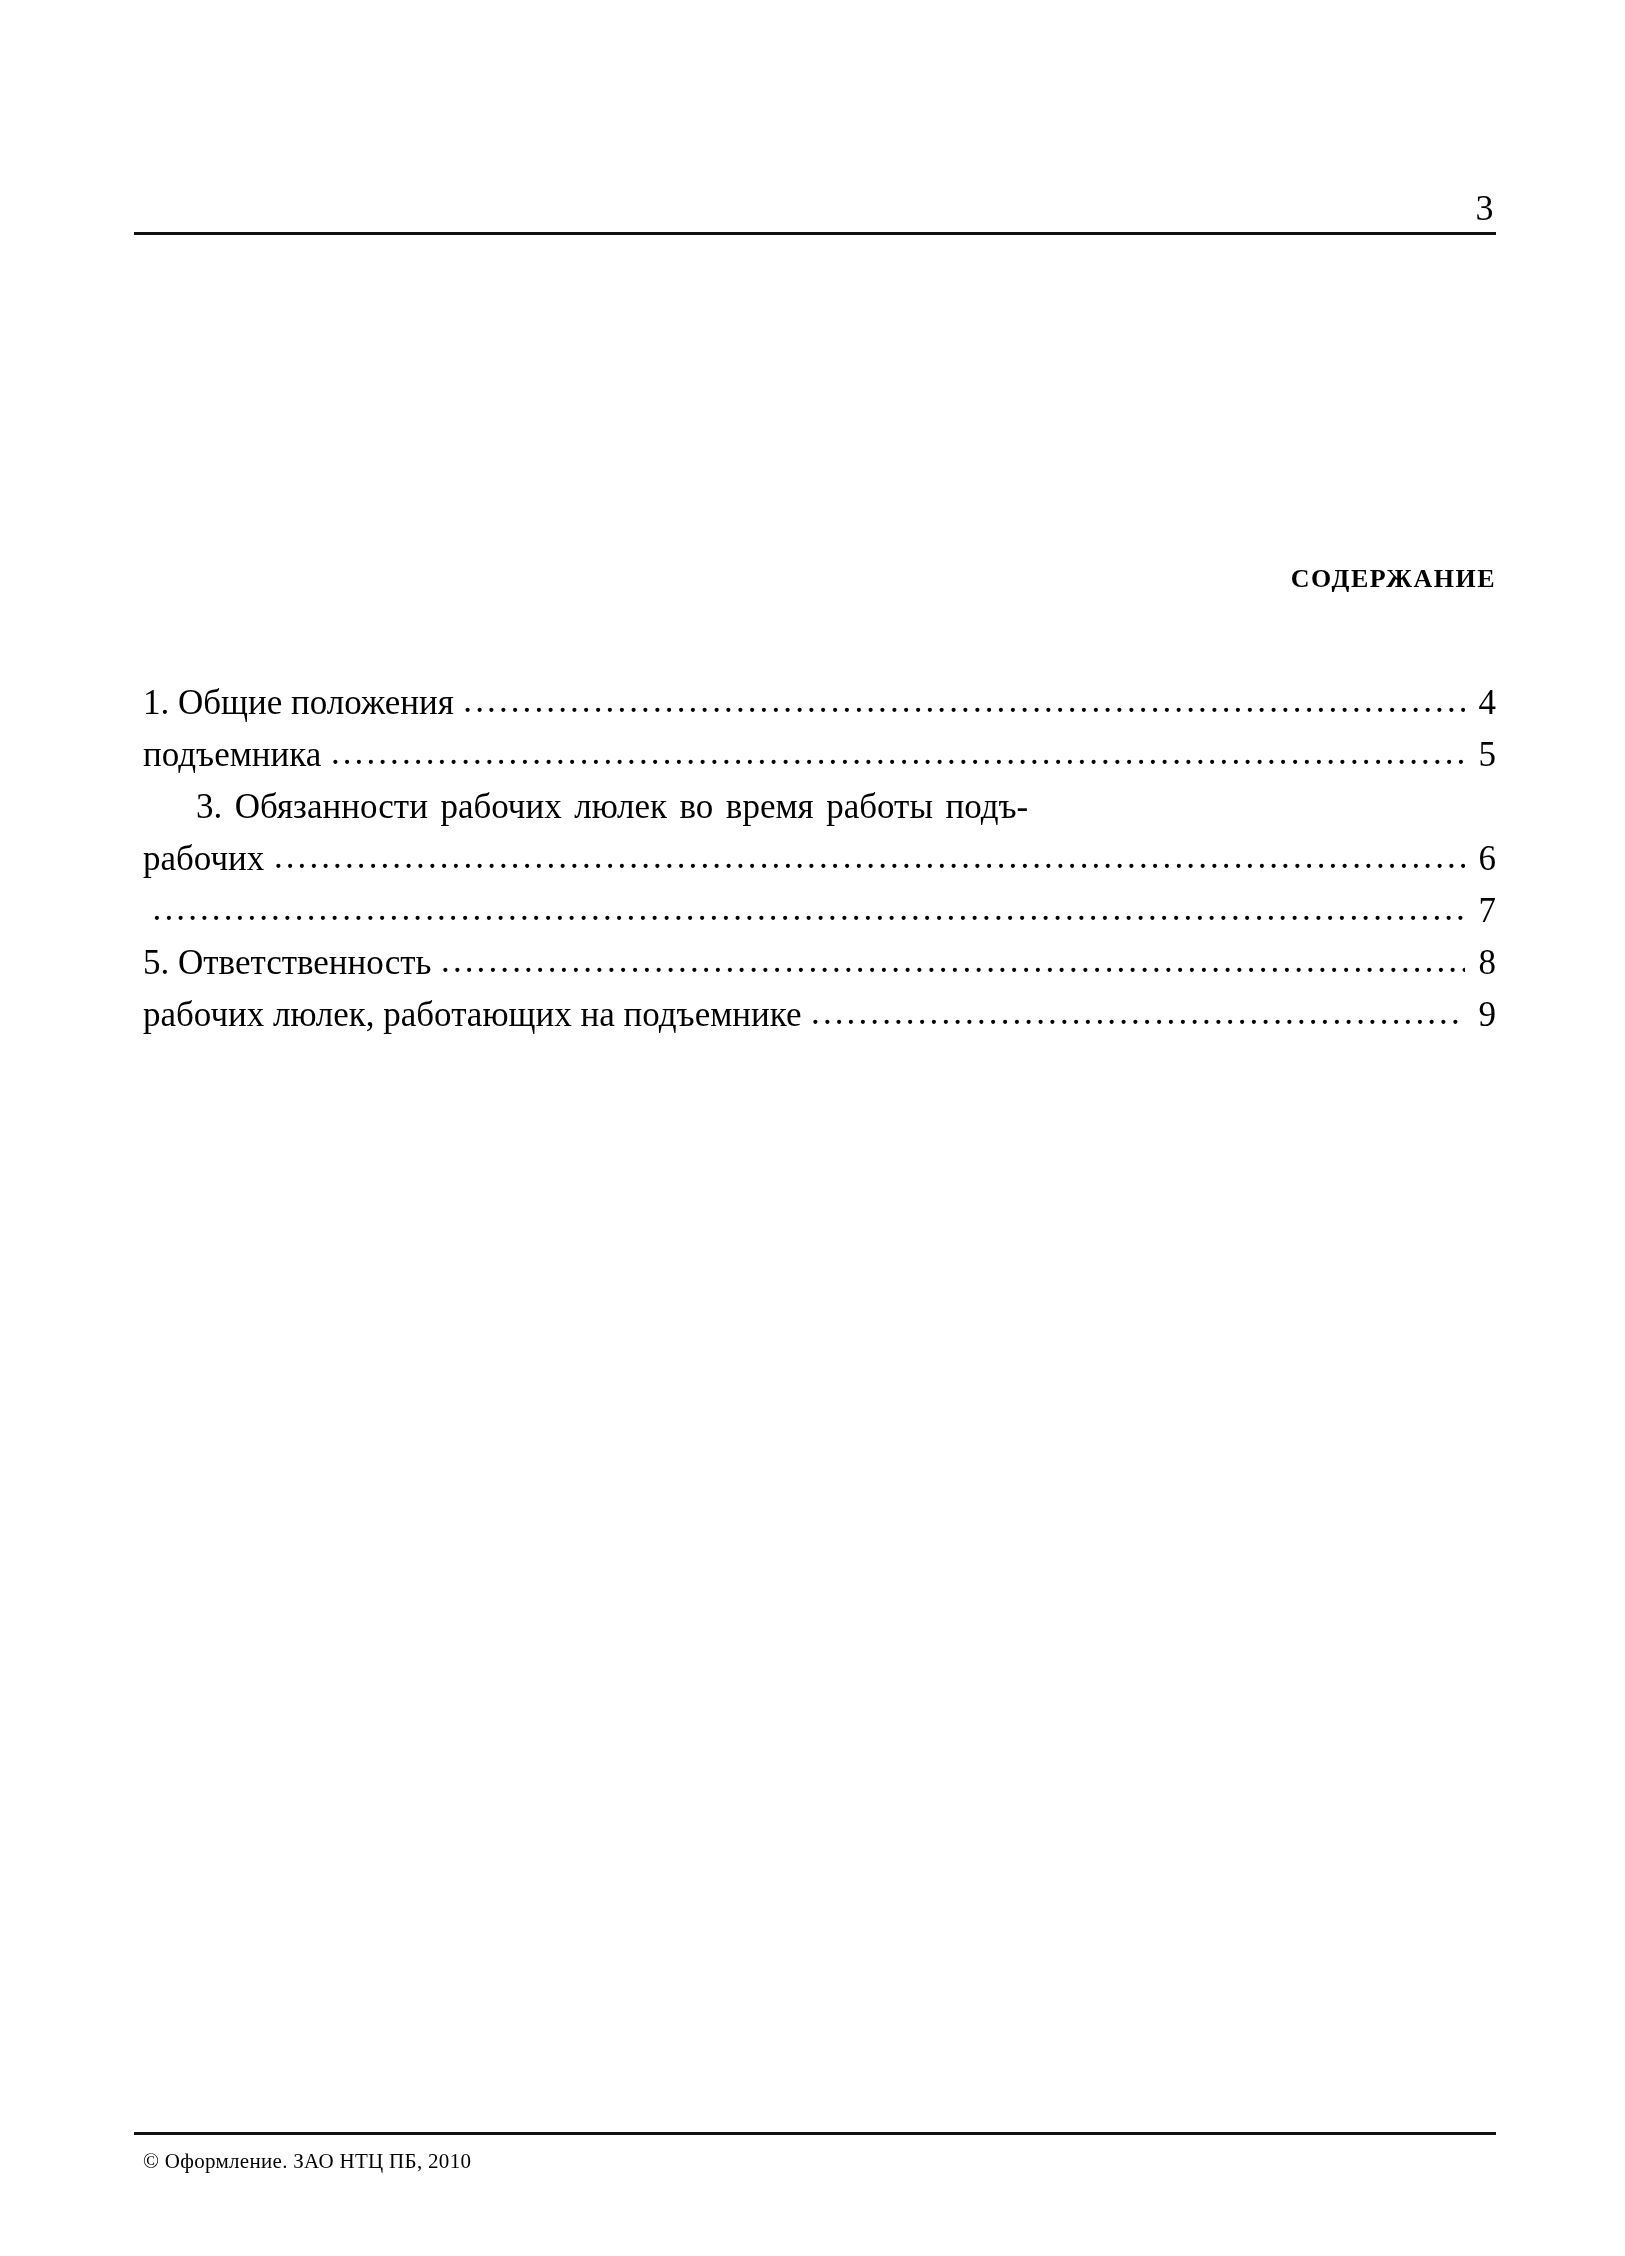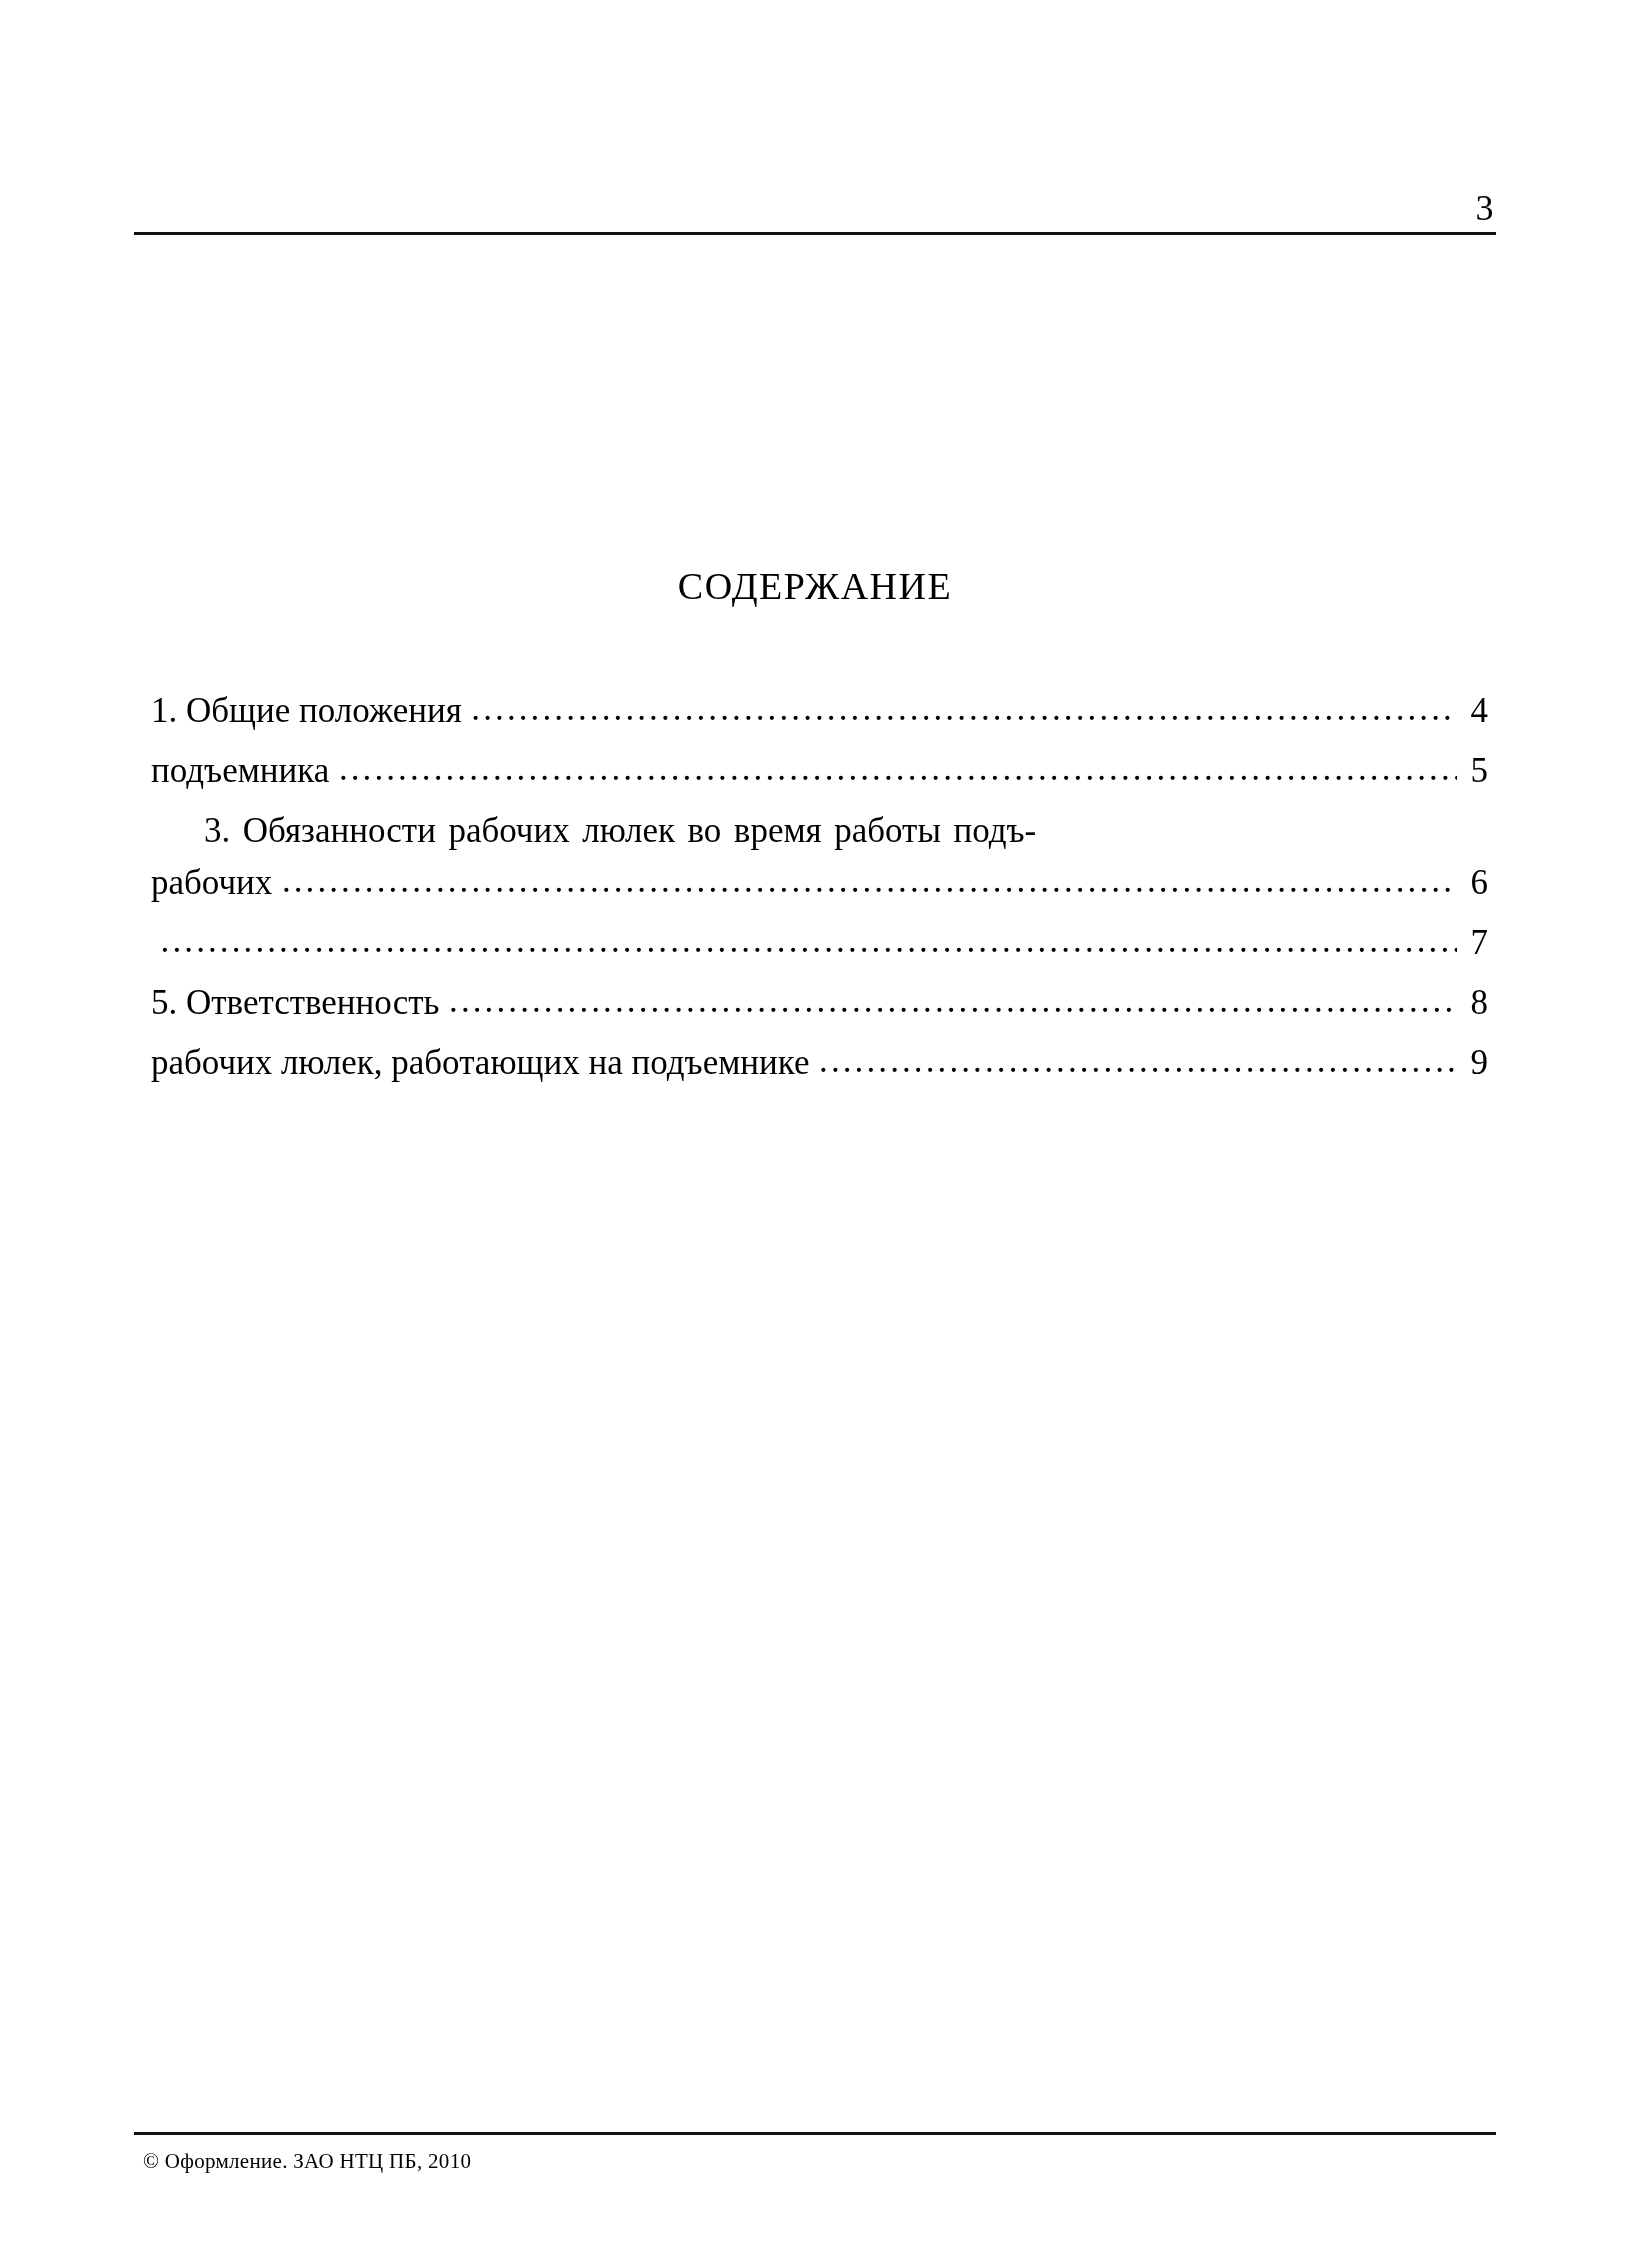--- a/index.html
+++ b/index.html
@@ -45,39 +45,39 @@
   }
   .rule-top { top: 232px; }
   .rule-bottom { top: 2132px; }
 
   
   .toc-title {
     position: absolute;
     left: 134px;
     top: 564px;
     width: 1362px;
-    text-align: center;
-    font-size: 38px;
-    font-weight: normal;
+    text-align: right;
+    font-size: 26px;
+    font-weight: bold;
     letter-spacing: 1.5px;
   }
 
   
   .toc {
     position: absolute;
     left: 143px;
     top: 677px;
     width: 1353px;
   }
   .toc-entry {
     font-size: 35px;
     line-height: 52px;
     text-align: justify;
     text-indent: 53px;
-    margin: 8px;
+    margin: 0;
     padding: 0;
   }
   
   .leader-row {
     display: flex;
     align-items: baseline;
     width: 100%;
     text-indent: 0;
   }
   .leader-label {

